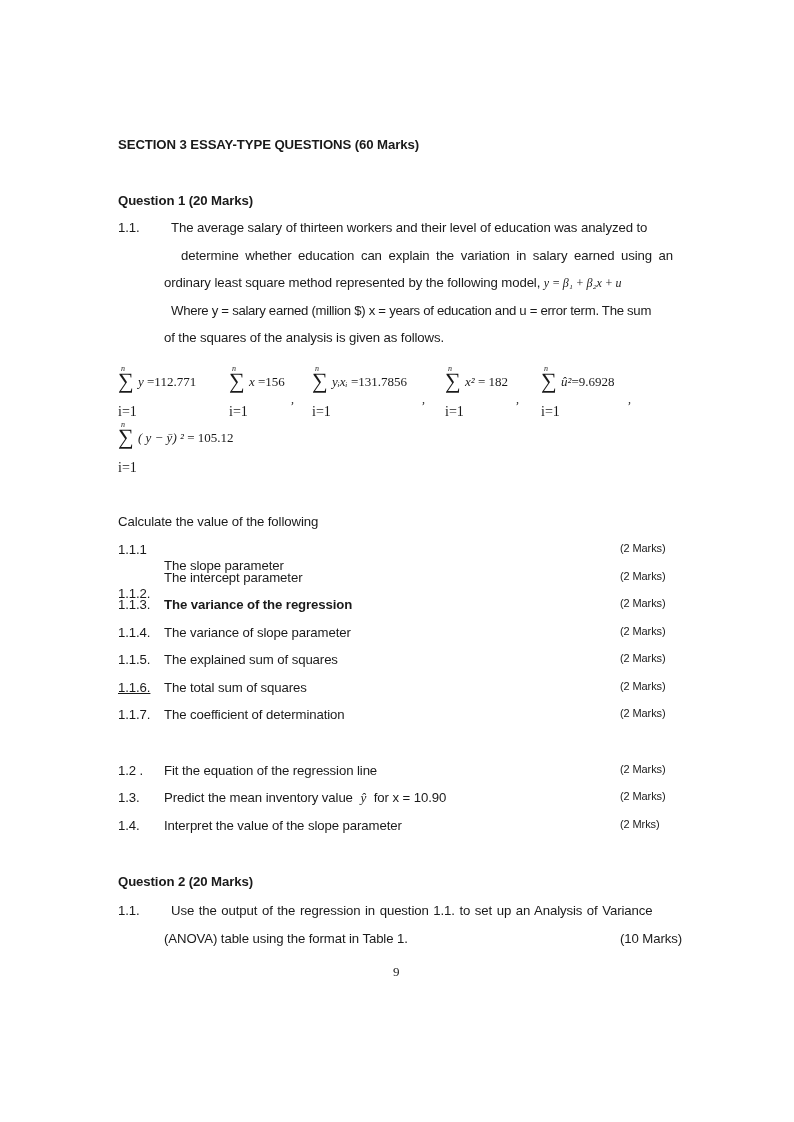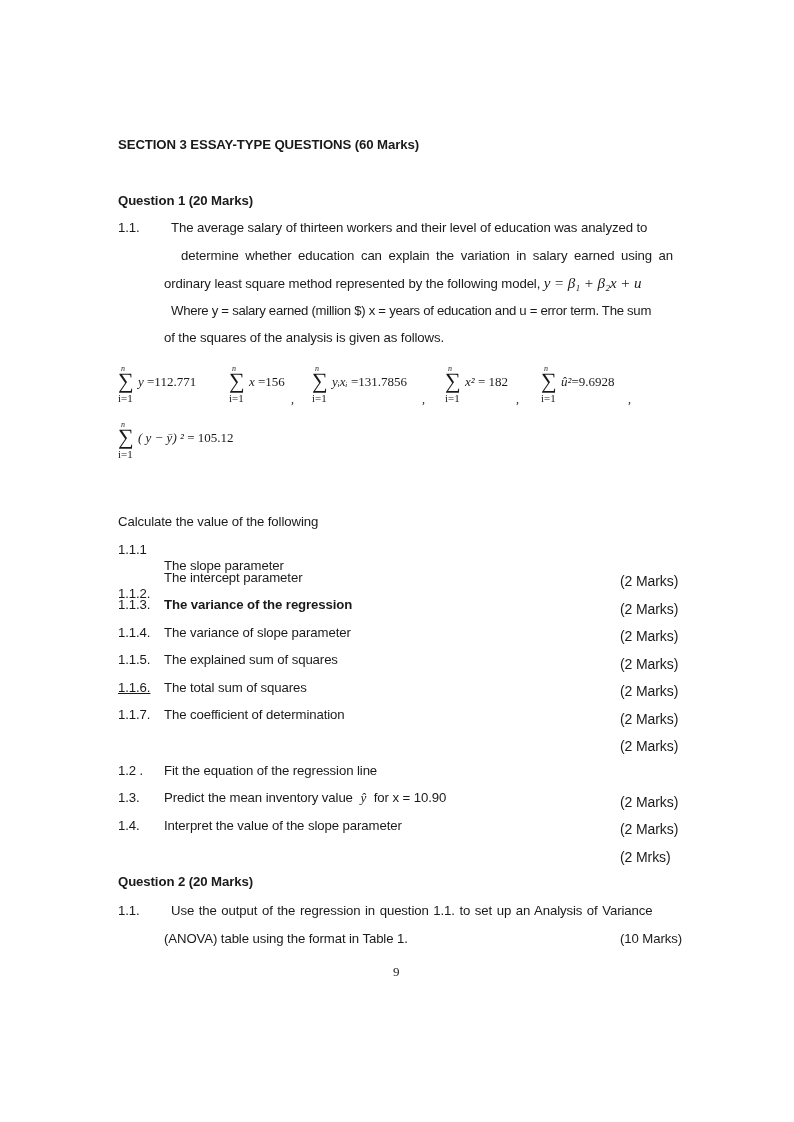--- a/index.html
+++ b/index.html
@@ -2,45 +2,45 @@
 <html><head>
 <meta charset="utf-8">
 <style>
   html, body { margin: 0; padding: 0; background: #ffffff; }
   body { width: 794px; height: 1122px; position: relative; overflow: hidden; color: #1a1a1a;
          font-family: "Liberation Sans", "DejaVu Sans", sans-serif; }
   .abs { position: absolute; }
   .sans { font-family: "Liberation Sans", "DejaVu Sans", sans-serif; font-size: 13.2px; letter-spacing: -0.1px; }
   .bold { font-weight: bold; }
   .serif { font-family: "Liberation Serif", "DejaVu Serif", serif; }
-  .marks { left: 620px; font-size: 14px; margin-top: 31px; }
+  .marks { left: 620px; font-size: 11px; }
   .num { left: 118px; font-size: 13.2px; }
   .item { left: 164px; font-size: 13.2px; }
   .sig { display: inline-block; position: relative; width: 18px; height: 36px; vertical-align: middle; }
   .sig .top { position: absolute; top: 0; left: 3px; font-size: 8px; font-style: italic; font-family: "Liberation Serif", serif; }
   .sig .s { position: absolute; top: 6px; left: 0; font-size: 22px; line-height: 22px; font-family: "Liberation Serif", serif; }
-  .sig .bot { position: absolute; top: 28px; left: 0; font-size: 11px; font-family: "Liberation Serif", serif; white-space: nowrap; }
+  .sig .bot { position: absolute; top: 40px; left: 0; font-size: 14px; font-family: "Liberation Serif", serif; white-space: nowrap; }
   .eq { font-family: "Liberation Serif", "DejaVu Serif", serif; font-size: 13px; }
   .eq i { font-style: italic; }
   .comma { font-family: "Liberation Serif", serif; font-size: 12px; font-style: italic; }
   .sum-block { display: flex; align-items: center; white-space: nowrap; }
 </style>
 </head>
 <body>
 
 <div class="abs sans bold" style="left:118px; top:137px;">SECTION 3 ESSAY-TYPE QUESTIONS (60 Marks)</div>
 
 <div class="abs sans bold" style="left:118px; top:193px;">Question 1 (20 Marks)</div>
 
 <div class="abs sans num" style="top:220px;">1.1.</div>
 <div class="abs sans" style="left:171px; top:220px; width:520px;">The average salary of thirteen workers and their level of education was analyzed to</div>
 <div class="abs sans" style="left:164px; top:248px; width:526px; word-spacing:3px;text-align:center;">determine whether education can explain the variation in salary earned using an</div>
 <div class="abs sans" style="left:164px; top:275px; white-space:nowrap;">
   <span>ordinary least square method represented by the following model,</span>
-  <span class="serif" style="font-style:italic; font-size:15px;">y = β₁ + β₂x + u</span>
+  <span class="serif" style="font-style:italic; font-size:12px;">y = β₁ + β₂x + u</span>
 </div>
 <div class="abs sans" style="left:171px; top:303px; width:520px; letter-spacing:-0.3px;">Where y = salary earned (million $) x = years of education and u = error term. The sum</div>
 <div class="abs sans" style="left:164px; top:330px;">of the squares of the analysis is given as follows.</div>
 
 <div class="abs sum-block" style="left:118px; top:364px;">
   <span class="sig">
       <span class="top">n</span>
       <span class="s">∑</span>
       <span class="bot">i=1</span>
     </span>

